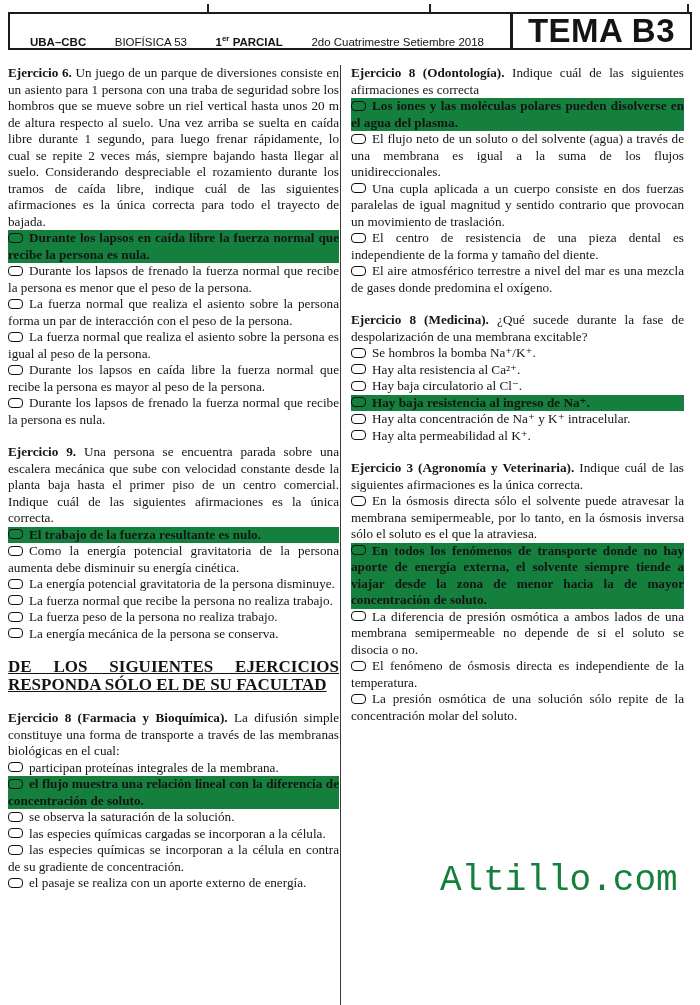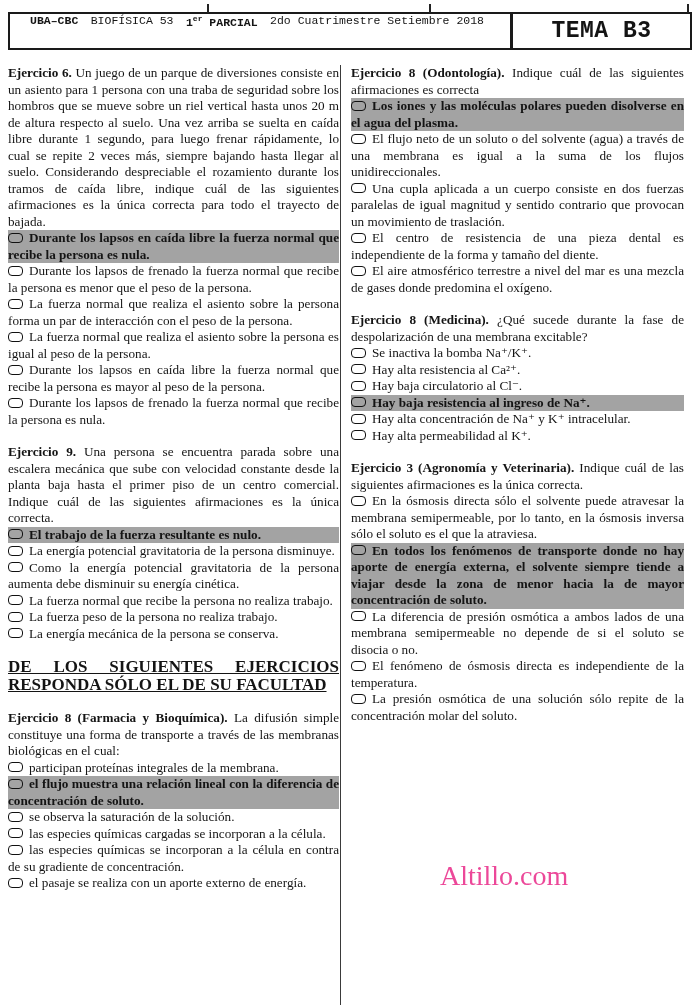--- a/index.html
+++ b/index.html
@@ -20,39 +20,39 @@
   }
   .tick {
     position: absolute;
     top: -8px; width: 2px; height: 9px;
     background: #222;
   }
   .header-main {
     flex: 0 0 504px;
     border: 2px solid #1a1a1a;
     display: flex;
-    align-items: flex-start;
+    align-items: flex-end;
     justify-content: space-between;
     padding: 0 26px 0 20px;
-    font-family: Liberation Mono, monospace;
+    font-family: Liberation Sans, sans-serif;
     font-size: 11.5px;
   }
   .header-main .bold { font-weight: bold; }
   .header-main sup { font-size: 8px; font-weight: bold; margin-top: 48px; }
   .header-tema {
     flex: 1;
     border: 2px solid #1a1a1a;
     border-left: 2px solid #1a1a1a;
     margin-left: -1px;
     display: flex;
     align-items: center;
     justify-content: center;
-    font-family: Liberation Mono, monospace;
+    font-family: Liberation Sans, sans-serif;
     font-weight: bold;
-    font-size: 23px;
+    font-size: 33px;
     letter-spacing: 0.5px;
   }
   
   .columns {
     display: flex;
     margin: 15px 8px 0 8px;
     height: 940px;
     align-items: stretch;
   }
   .col { width: 333px; }
@@ -72,38 +72,38 @@
     margin: 16px 0 0 0;
     font-weight: bold;
     text-decoration: underline;
     font-size: 17px;
     line-height: 18px;
     text-align: justify;
   }
   .option { margin: 0; }
   .option.hl {
     font-weight: bold;
-    background: #a3a3a3;
+    background: #15803d;
   }
   .checkbox {
     display: inline-block;
     width: 15px; height: 10px;
     border: 1.6px solid #111;
     border-radius: 4px;
     margin-right: 6px;
     vertical-align: -0.5px;
     background: transparent;
   }
   
   .watermark {
     position: absolute;
     left: 440px; top: 860px;
-    font-family: Liberation Serif, serif;
-    font-size: 28px;
-    color: #ec4899;
+    font-family: Liberation Mono, monospace;
+    font-size: 36px;
+    color: #15803d;
   }
 </style>
 </head>
 <body>
 
 <div class="header">
   <div class="tick" style="left:199px"></div>
   <div class="tick" style="left:421px"></div>
   <div class="tick" style="left:679px"></div>
   <div class="header-main">
@@ -122,22 +122,22 @@
         <p class="para option hl"><span class="checkbox"></span><span>Durante los lapsos en caída libre la fuerza normal que recibe la persona es nula.</span></p>
         <p class="para option"><span class="checkbox"></span><span>Durante los lapsos de frenado la fuerza normal que recibe la persona es menor que el peso de la persona.</span></p>
         <p class="para option"><span class="checkbox"></span><span>La fuerza normal que realiza el asiento sobre la persona forma un par de interacción con el peso de la persona.</span></p>
         <p class="para option"><span class="checkbox"></span><span>La fuerza normal que realiza el asiento sobre la persona es igual al peso de la persona.</span></p>
         <p class="para option"><span class="checkbox"></span><span>Durante los lapsos en caída libre la fuerza normal que recibe la persona es mayor al peso de la persona.</span></p>
         <p class="para option"><span class="checkbox"></span><span>Durante los lapsos de frenado la fuerza normal que recibe la persona es nula.</span></p>
       </div>
       <div class="exercise">
         <p class="para"><span class="ex-title">Ejercicio 9.</span> <span>Una persona se encuentra parada sobre una escalera mecánica que sube con velocidad constante desde la planta baja hasta el primer piso de un centro comercial. Indique cuál de las siguientes afirmaciones es la única correcta.</span></p>
         <p class="para option hl"><span class="checkbox"></span><span>El trabajo de la fuerza resultante es nulo.</span></p>
+        <p class="para option"><span class="checkbox"></span><span>Como la energía potencial gravitatoria de la persona aumenta debe disminuir su energía cinética.</span></p>
         <p class="para option"><span class="checkbox"></span><span>La energía potencial gravitatoria de la persona disminuye.</span></p>
-        <p class="para option"><span class="checkbox"></span><span>Como la energía potencial gravitatoria de la persona aumenta debe disminuir su energía cinética.</span></p>
         <p class="para option"><span class="checkbox"></span><span>La fuerza normal que recibe la persona no realiza trabajo.</span></p>
         <p class="para option"><span class="checkbox"></span><span>La fuerza peso de la persona no realiza trabajo.</span></p>
         <p class="para option"><span class="checkbox"></span><span>La energía mecánica de la persona se conserva.</span></p>
       </div>
       <p class="section-heading">DE LOS SIGUIENTES EJERCICIOS RESPONDA SÓLO EL DE SU FACULTAD</p>
       <div class="exercise">
         <p class="para"><span class="ex-title">Ejercicio 8 (Farmacia y Bioquímica).</span> <span>La difusión simple constituye una forma de transporte a través de las membranas biológicas en el cual:</span></p>
         <p class="para option"><span class="checkbox"></span><span>participan proteínas integrales de la membrana.</span></p>
         <p class="para option hl"><span class="checkbox"></span><span>el flujo muestra una relación lineal con la diferencia de concentración de soluto.</span></p>
         <p class="para option"><span class="checkbox"></span><span>se observa la saturación de la solución.</span></p>
@@ -150,21 +150,21 @@
       <div class="exercise">
         <p class="para"><span class="ex-title">Ejercicio 8 (Odontología).</span> <span>Indique cuál de las siguientes afirmaciones es correcta</span></p>
         <p class="para option hl"><span class="checkbox"></span><span>Los iones y las moléculas polares pueden disolverse en el agua del plasma.</span></p>
         <p class="para option"><span class="checkbox"></span><span>El flujo neto de un soluto o del solvente (agua) a través de una membrana es igual a la suma de los flujos unidireccionales.</span></p>
         <p class="para option"><span class="checkbox"></span><span>Una cupla aplicada a un cuerpo consiste en dos fuerzas paralelas de igual magnitud y sentido contrario que provocan un movimiento de traslación.</span></p>
         <p class="para option"><span class="checkbox"></span><span>El centro de resistencia de una pieza dental es independiente de la forma y tamaño del diente.</span></p>
         <p class="para option"><span class="checkbox"></span><span>El aire atmosférico terrestre a nivel del mar es una mezcla de gases donde predomina el oxígeno.</span></p>
       </div>
       <div class="exercise">
         <p class="para"><span class="ex-title">Ejercicio 8 (Medicina).</span> <span>¿Qué sucede durante la fase de despolarización de una membrana excitable?</span></p>
-        <p class="para option"><span class="checkbox"></span><span>Se inactiva la bomba Na⁺/K⁺.</span></p>
+        <p class="para option"><span class="checkbox"></span><span>Se hombros la bomba Na⁺/K⁺.</span></p>
         <p class="para option"><span class="checkbox"></span><span>Hay alta resistencia al Ca²⁺.</span></p>
         <p class="para option"><span class="checkbox"></span><span>Hay baja circulatorio al Cl⁻.</span></p>
         <p class="para option hl"><span class="checkbox"></span><span>Hay baja resistencia al ingreso de Na⁺.</span></p>
         <p class="para option"><span class="checkbox"></span><span>Hay alta concentración de Na⁺ y K⁺ intracelular.</span></p>
         <p class="para option"><span class="checkbox"></span><span>Hay alta permeabilidad al K⁺.</span></p>
       </div>
       <div class="exercise">
         <p class="para"><span class="ex-title">Ejercicio 3 (Agronomía y Veterinaria).</span> <span>Indique cuál de las siguientes afirmaciones es la única correcta.</span></p>
         <p class="para option"><span class="checkbox"></span><span>En la ósmosis directa sólo el solvente puede atravesar la membrana semipermeable, por lo tanto, en la ósmosis inversa sólo el soluto es el que la atraviesa.</span></p>
         <p class="para option hl"><span class="checkbox"></span><span>En todos los fenómenos de transporte donde no hay aporte de energía externa, el solvente siempre tiende a viajar desde la zona de menor hacia la de mayor concentración de soluto.</span></p>

